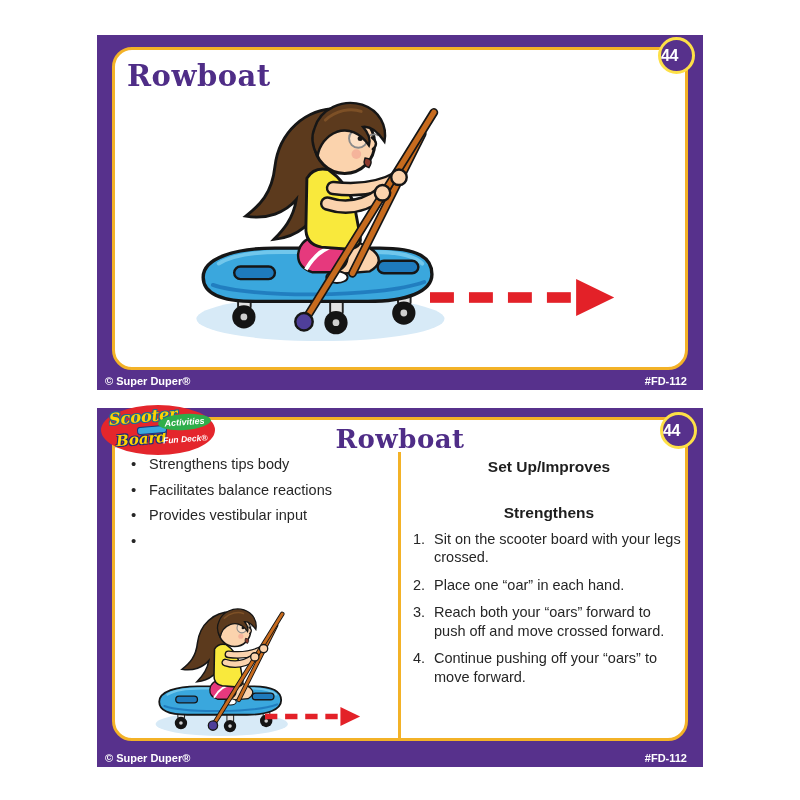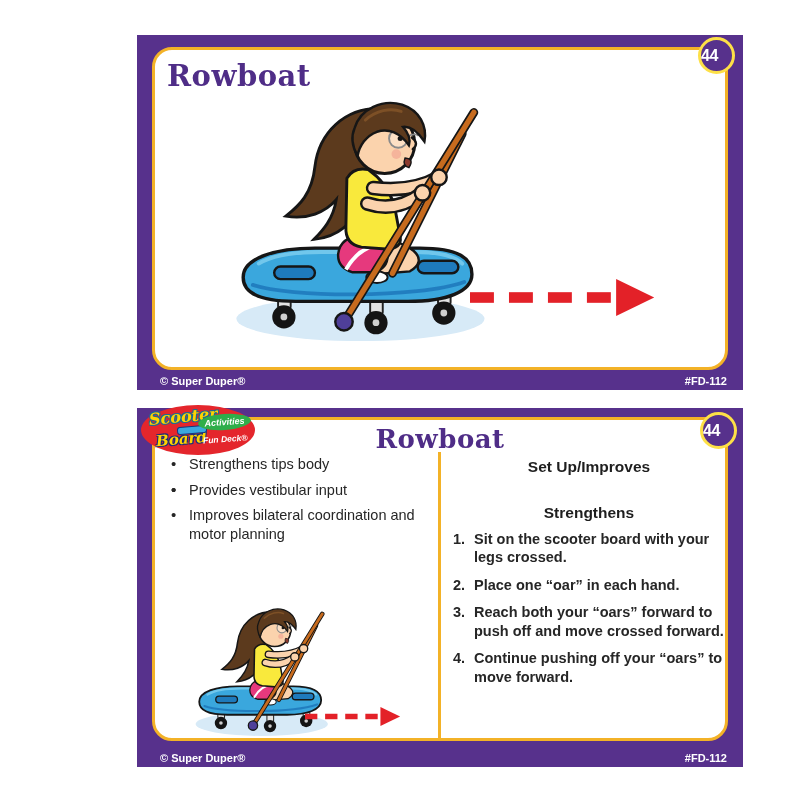--- a/index.html
+++ b/index.html
@@ -1,52 +1,52 @@
 <!DOCTYPE html>
 <html><head>
 <meta charset="utf-8">
 <style>
   html,body{margin:0;padding:0;background:#ffffff;}
   .canvas{position:relative;width:800px;height:800px;background:#ffffff;overflow:hidden;
           font-family:"Liberation Sans",sans-serif;}
-  .card{position:absolute;left:97px;width:606px;background:#57318c;margin-left:40px;}
+  .card{position:absolute;left:97px;width:606px;background:#57318c;}
   .card-front{top:35px;height:355px;}
   .card-back{top:408px;height:359px;}
   .inner{position:absolute;left:15px;right:15px;background:#ffffff;
          border:3px solid #f3b227;border-radius:20px;z-index:0;}
   .card-front .inner{top:12px;bottom:20px;}
   .card-back .inner{top:9px;bottom:26px;}
   .card-title{position:absolute;z-index:2;margin:0;color:#4f2d87;
               font-family:"DejaVu Serif",serif;font-weight:bold;letter-spacing:.5px;}
   .front-title{left:30px;top:24px;font-size:29px;}
   .back-title{left:0;right:0;top:16px;text-align:center;font-size:26px;}
   .badge{position:absolute;z-index:3;width:31px;height:31px;border-radius:50%;
          background:#57318c;border:3px solid #fde047;display:flex;align-items:center;
          color:#ffffff;font-weight:bold;font-size:16px;letter-spacing:-.5px;}
   .card-front .badge{right:8px;top:2px;}
   .card-back .badge{right:6px;top:4px;}
-  .footer{position:absolute;z-index:2;left:23px;right:16px;bottom:3px;display:flex;
+  .footer{position:absolute;z-index:2;left:8px;right:16px;bottom:3px;display:flex;
           justify-content:space-between;color:#ffffff;font-size:11px;font-weight:bold;}
   .girl,.arrow{position:absolute;z-index:2;}
   .girl-front{left:88px;top:58px;width:300px;height:252px;}
   .arrow-front{left:333px;top:242px;width:186px;height:41px;}
   .girl-back{left:55px;top:192px;width:155px;height:138px;}
   .arrow-back{left:168px;top:297px;width:96px;height:23px;}
   .divider{position:absolute;z-index:1;left:301px;top:44px;width:3px;height:287px;background:#f3b227;}
   .col{position:absolute;z-index:2;top:47px;color:#262626;font-size:14.5px;line-height:1.28;}
   .col-left{left:30px;width:252px;}
   .col-right{left:316px;width:272px;}
   .col h2{margin:2px 0 7px 0;font-size:15.5px;text-align:center;color:#1e1e1e;}
   .col p{margin:0;}
   .directions-heading{margin-top:26px !important;}
   ul.benefits,ol.directions{list-style:none;margin:0;padding:0;}
   ul.benefits li{position:relative;padding-left:22px;margin-bottom:7px;}
   ul.benefits li .dot{position:absolute;left:4px;top:-1px;font-size:15px;}
   ol.directions{counter-reset:step;}
-  ol.directions li{position:relative;padding-left:21px;margin-bottom:9px;counter-increment:step;font-weight:bold;}
+  ol.directions li{position:relative;padding-left:21px;margin-bottom:9px;counter-increment:step;}
   ol.directions li::before{content:counter(step) ".";position:absolute;left:0;}
   
   .logo{position:absolute;z-index:3;left:4px;top:-3px;width:114px;height:50px;
         background:#e4262c;border-radius:50%;}
   .logo span{position:absolute;font-style:italic;font-weight:bold;white-space:nowrap;}
   .logo-scooter{left:8px;top:2px;font-size:16px;color:#ffd400;
     font-family:"DejaVu Serif",serif;transform:rotate(-5deg);
     text-shadow:-1px -1px 0 #1b6e8f,1px -1px 0 #1b6e8f,-1px 1px 0 #1b6e8f,1px 1px 0 #1b6e8f;}
   .logo-board{left:15px;top:25px;font-size:15px;color:#ffd400;
     font-family:"DejaVu Serif",serif;transform:rotate(-5deg);
@@ -162,25 +162,25 @@
       <span>44</span>
     </div>
 
     <div class="divider"></div>
 
     <div class="col col-left">
       <ul class="benefits">
 
           <li><span class="dot">•</span><span>Strengthens tips body</span></li>
 
+          <li><span class="dot">•</span><span>Facilitates balance reactions</span></li>
+
+          <li><span class="dot">•</span><span>Provides vestibular input</span></li>
+
           <li><span class="dot">•</span></li>
-
-          <li><span class="dot">•</span><span>Provides vestibular input</span></li>
-
-          <li><span class="dot">•</span><span>Improves bilateral coordination and motor planning</span></li>
         </ul>
     </div>
 
     <svg class="girl girl-back" viewBox="0 0 300 260" preserveAspectRatio="xMidYMax meet">
         <use href="#scooter-girl"></use>
       </svg>
     <svg class="arrow arrow-back" viewBox="0 0 210 46" preserveAspectRatio="xMidYMid meet">
         <use href="#dash-arrow"></use>
       </svg>
 

